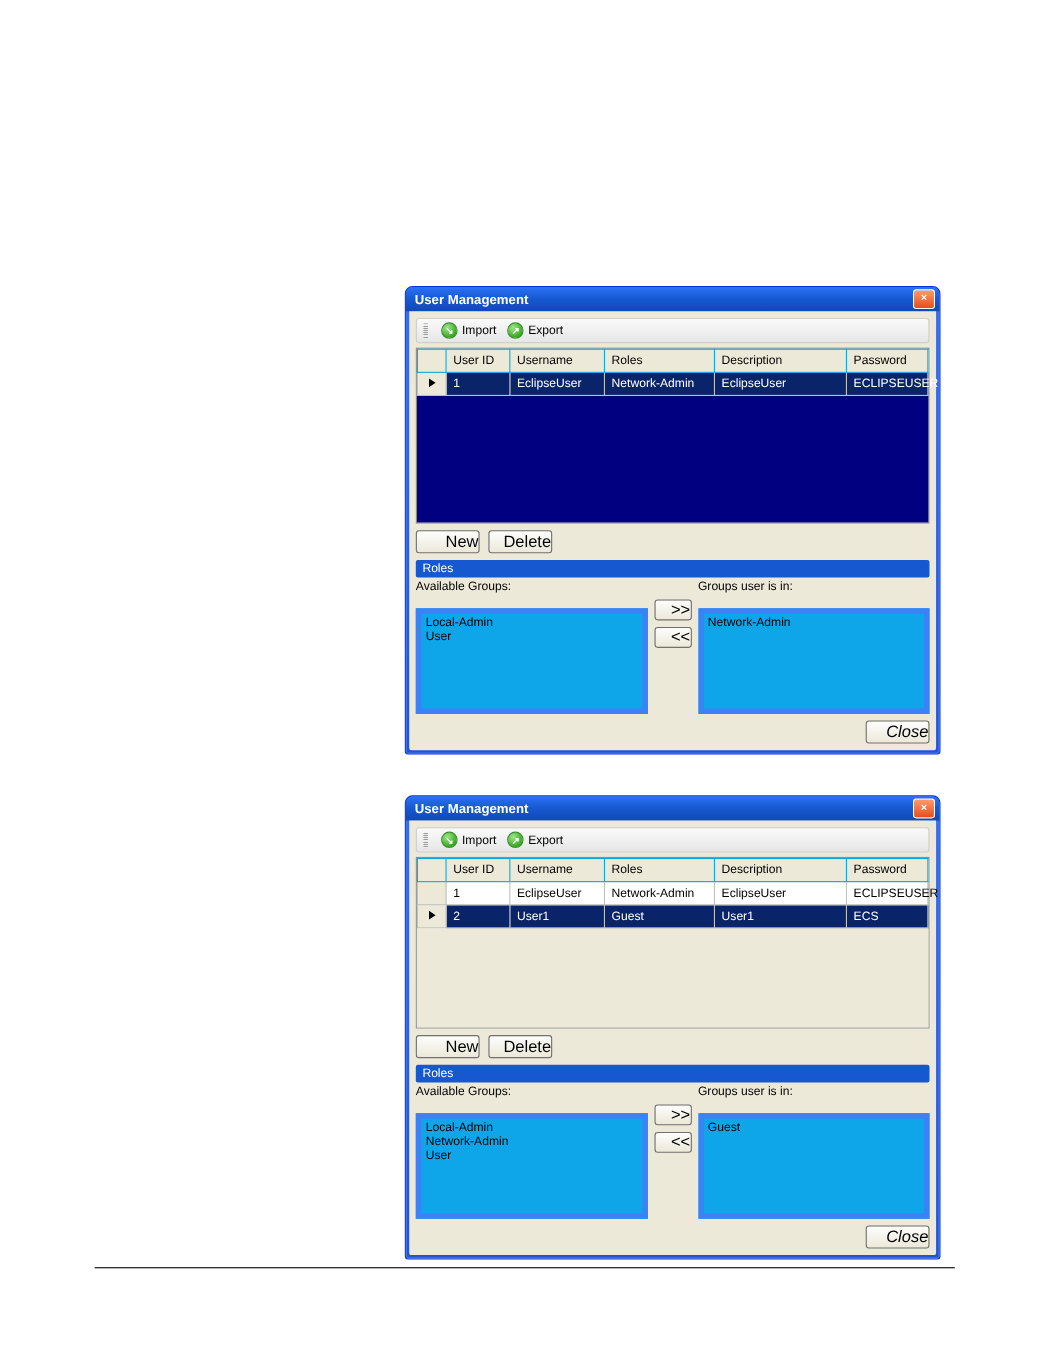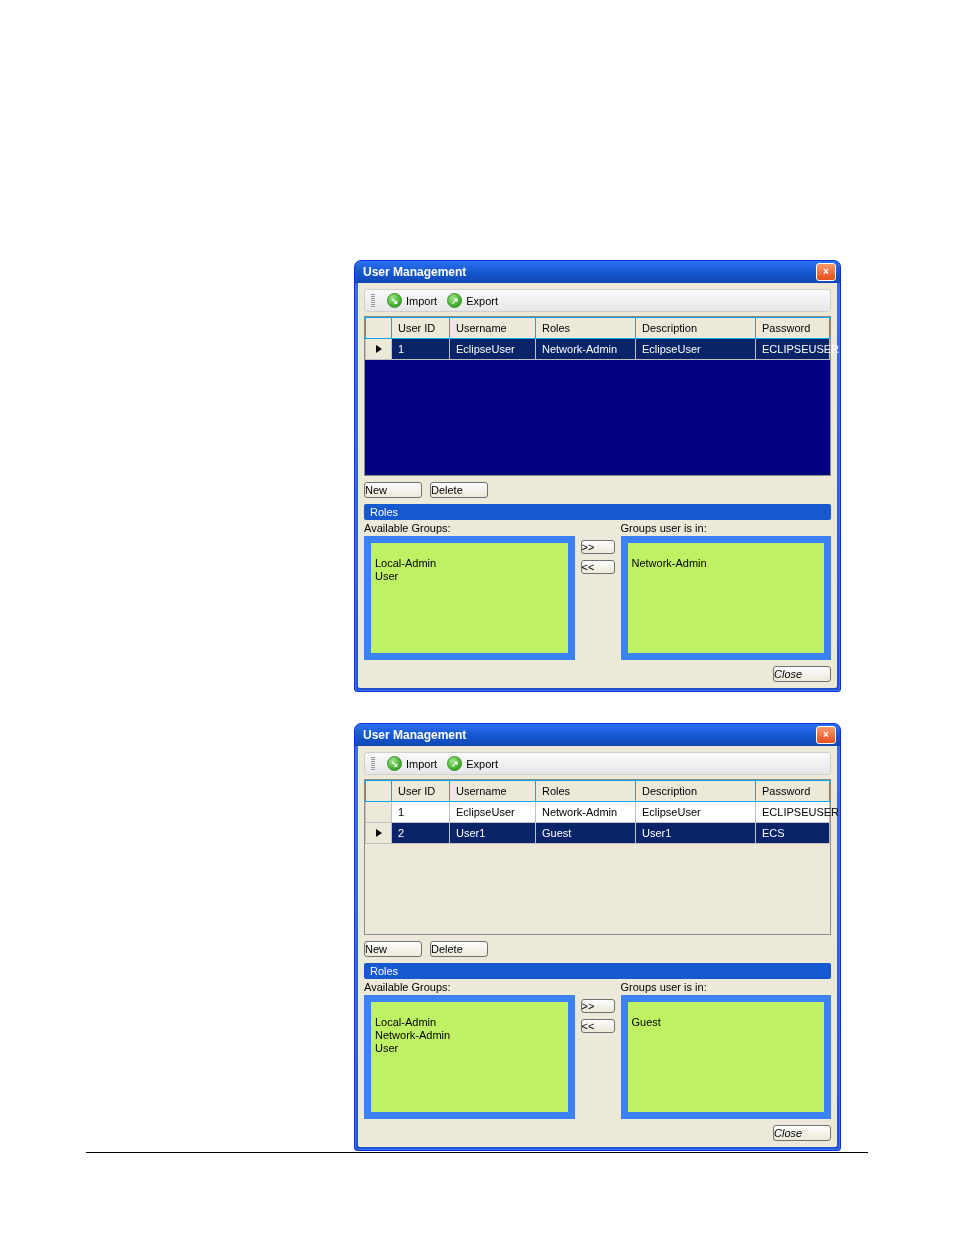--- a/index.html
+++ b/index.html
@@ -1,45 +1,45 @@
 <!DOCTYPE html>
 <html><head>
 <meta charset="utf-8">
 <style>
   html,body{margin:0;padding:0;background:#fff;font-family:Tahoma,Arial,sans-serif;font-size:11px;color:#000;}
   .page{width:954px;height:1235px;position:relative;margin:0 auto;}
-  .win{position:absolute;width:485px;border:1px solid #0831d9;border-radius:7px 7px 3px 3px;background:linear-gradient(#3b6ee5,#2353d0);box-shadow:0 0 0 1px #3e73f5 inset;}
+  .win{position:absolute;width:485px;border:1px solid #0831d9;border-radius:7px 7px 3px 3px;background:linear-gradient(#3b6ee5,#2353d0);box-shadow:0 0 0 1px #3e73f5 inset;margin-left:14px;}
   .titlebar{height:22px;display:flex;align-items:center;padding:0 4px;color:#fff;font-weight:bold;font-size:12px;background:linear-gradient(#2b71f5,#1658d0 50%,#1148b5);border-radius:6px 6px 0 0;}
   .titlebar .ttl{flex:1;padding-left:4px;}
   .closebtn{width:18px;height:16px;background:linear-gradient(#ff9a6b,#e54e1b);border:1px solid #fff;border-radius:3px;display:flex;align-items:center;justify-content:center;color:#fff;font-weight:bold;font-size:10px;line-height:1;}
   .client{background:#ece9d8;margin:0 3px 3px 3px;padding:6px;border-radius:0 0 2px 2px;}
   .toolbar{background:linear-gradient(#fafafa,#e6e6e6);border:1px solid #cfcfcf;border-radius:3px;padding:3px 6px;display:flex;align-items:center;gap:10px;margin-bottom:4px;}
   .toolbar .grip{width:4px;height:14px;background:repeating-linear-gradient(to bottom,#999 0 1px,#eee 1px 2px);margin-right:2px;}
   .tbitem{display:flex;align-items:center;gap:4px;}
   .ball{width:13px;height:13px;border-radius:50%;border:1px solid #3a8f2e;background:radial-gradient(circle at 35% 30%,#9fe58a,#3aaa24 70%);position:relative;display:flex;align-items:center;justify-content:center;color:#fff;font-size:9px;font-weight:bold;}
   .gridwrap{border:1px solid #8c8c8c;background:#fff;}
   .grid{width:100%;border-collapse:collapse;table-layout:fixed;}
   .grid th{background:#ece9d8;border:1px solid #0ea5e9;font-weight:normal;text-align:left;padding:2px 6px;height:16px;}
   .grid td{border:1px solid #c0c0c0;padding:2px 6px;height:16px;}
   .rowhdr{background:#ece9d8;width:24px;text-align:center;}
   .grid tr.sel td:not(.rowhdr){background:#0a246a;color:#fff;}
   .rowptr{width:0;height:0;border-top:4px solid transparent;border-bottom:4px solid transparent;border-left:6px solid #000;display:inline-block;}
   .gridbody1{height:115px;background:#000080;}
   .gridbody2{height:90px;background:#ece9d8;}
   .btnrow{display:flex;gap:8px;margin:6px 0;}
-  .btn{background:linear-gradient(#fdfdfd,#ece9d8);border:1px solid #707070;border-radius:3px;padding:1px 0;width:56px;text-align:left;font-size:11px;}
+  .btn{background:linear-gradient(#fdfdfd,#ece9d8);border:1px solid #707070;border-radius:3px;padding:1px 0;width:56px;text-align:right;font-size:15px;}
   .btn.wide{width:56px;}
   .sectionbar{background:#1658d0;color:#fff;font-weight:normal;height:16px;display:flex;align-items:center;padding:0 6px;margin:2px 0;border-radius:2px;font-size:11px;}
   .rolesarea{display:flex;gap:6px;align-items:flex-start;}
   .rolescol{display:flex;flex-direction:column;flex:1;}
-  .listbox{background:#bef264;border:7px solid #3b82f6;height:82px;padding:14px 4px;font-size:11px;line-height:13px;overflow:hidden;}
+  .listbox{background:#0ea5e9;border:5px solid #3b82f6;height:82px;padding:2px 4px;font-size:11px;line-height:13px;overflow:hidden;}
   .movebtns{display:flex;flex-direction:column;gap:6px;justify-content:center;padding-top:18px;}
   .movebtns .btn{width:32px;padding:0;font-family:Arial;}
   .bottomrow{display:flex;justify-content:flex-end;margin-top:6px;font-style:italic;}
-  .lbl{font-size:11px;padding-bottom:2px;}
+  .lbl{font-size:11px;padding-bottom:14px;}
   .footer-rule{position:absolute;left:86px;right:86px;border-top:1px solid #000;}
 </style>
 </head>
 <body>
 
 <div class="page">
 
   <div class="win" style="left:354px;top:260px;">
     <div class="titlebar">
       <span class="ttl">User Management</span>

